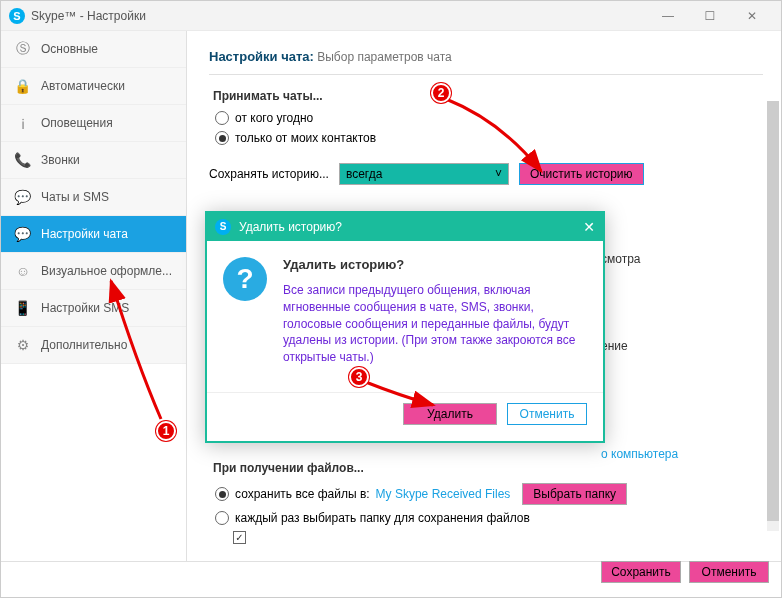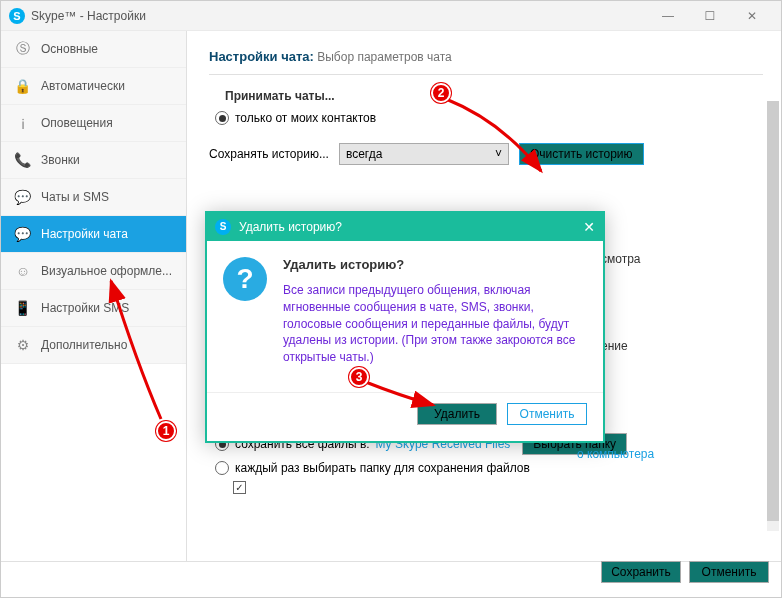--- a/index.html
+++ b/index.html
@@ -20,27 +20,27 @@
 .sidebar-item .icon { width: 16px; display: flex; justify-content: center; font-size: 14px; }
 .sidebar-item.active .icon { color: #fff; }
 .sidebar-item:not(.active) .icon { color: #888; }
 .sidebar-label { white-space: nowrap; overflow: hidden; text-overflow: ellipsis; }
 
 
 .content { flex: 1; border-left: 1px solid #e0e0e0; padding: 18px 18px 10px 22px; position: relative; overflow: hidden; }
 .content h2 { font-size: 13px; font-weight: bold; color: #0c4a6e; display: inline; }
 .content .sub { font-weight: normal; color: #737373; }
 .content hr { border: none; border-top: 1px solid #e0e0e0; margin: 10px 0; }
-.section-title { font-weight: bold; color: #333; margin: 14px 16px 8px; }
+.section-title { font-weight: bold; color: #333; margin: 14px 4px 8px; }
 .radio-row { display: flex; align-items: center; gap: 6px; margin: 6px 0 6px 6px; }
 .radio { width: 14px; height: 14px; border: 1px solid #666; border-radius: 50%; display: inline-flex; align-items: center; justify-content: center; }
 .radio.checked::after { content: ""; width: 7px; height: 7px; background: #333; border-radius: 50%; }
 .history-row { display: flex; align-items: center; gap: 10px; margin: 18px 0 10px; }
-.select { width: 170px; height: 22px; border: 1px solid #aaa; background: #e5e5e5; display: flex; align-items: center; padding: 0 6px; justify-content: space-between; }
-.btn { height: 22px; padding: 0 10px; border: 1px solid #aaa; background: #0f766e; display: inline-flex; align-items: center; justify-content: center; cursor: pointer; font-size: 12px; }
+.select { width: 170px; height: 22px; border: 1px solid #aaa; background: #14b8a6; display: flex; align-items: center; padding: 0 6px; justify-content: space-between; }
+.btn { height: 22px; padding: 0 10px; border: 1px solid #aaa; background: #ec4899; display: inline-flex; align-items: center; justify-content: center; cursor: pointer; font-size: 12px; }
 .btn.primary-outline { border: 1px solid #1ba1e2; color: #1ba1e2; background: #fff; }
 .btn.highlighted { border: 1px solid #1ba1e2; }
 .cutoff-text { color: #333; }
 .link { color: #1ba1e2; cursor: pointer; }
 .file-row { display: flex; align-items: center; gap: 6px; margin: 6px 0 6px 6px; flex-wrap: wrap; }
 .checkbox { width: 13px; height: 13px; border: 1px solid #666; display: inline-flex; align-items: center; justify-content: center; font-size: 10px; color: #333; }
 .checkbox.checked::after { content: "✓"; }
 
 
 .scrollbar { position: absolute; right: 2px; top: 70px; width: 12px; height: 430px; background: #f0f0f0; }
@@ -119,39 +119,44 @@
   </div>
 
   <div class="content">
     <div>
       <h2>Настройки чата:</h2><span class="sub"> Выбор параметров чата</span>
     </div>
     <hr>
 
     <div class="section-title">Принимать чаты...</div>
     <div class="radio-row">
+      <span class="radio"></span>
+      <span>от кого угодно</span>
+    </div>
+    <div class="radio-row">
       <span class="radio checked"></span>
       <span>только от моих контактов</span>
     </div>
 
     <div class="history-row">
       <span>Сохранять историю...</span>
       <div class="select">
         <span>всегда</span>
         <span>˅</span>
       </div>
       <div class="btn highlighted">Очистить историю</div>
     </div>
 
     <div style="position:absolute; left:414px; top:221px;" class="cutoff-text">смотра</div>
     <div style="position:absolute; left:414px; top:308px;" class="cutoff-text">ение</div>
-    <div style="position:absolute; left:390px; top:416px;" class="link">о компьютера</div>
+    <div style="position:absolute; left:414px; top:416px;" class="link">о компьютера</div>
 
     <div style="height:252px;"></div>
 
+    <div class="section-title">При получении файлов...</div>
     <div class="file-row">
       <span class="radio checked"></span>
       <span>сохранить все файлы в:</span>
       <span class="link">My Skype Received Files</span>
       <span class="btn" style="margin-left:6px;">Выбрать папку</span>
     </div>
     <div class="file-row">
       <span class="radio"></span>
       <span>каждый раз выбирать папку для сохранения файлов</span>
     </div>
@@ -177,21 +182,21 @@
     <span class="close">✕</span>
   </div>
   <div class="dialog-body">
     <div class="dialog-qicon">?</div>
     <div>
       <h3>Удалить историю?</h3>
       <p>Все записи предыдущего общения, включая мгновенные сообщения в чате, SMS, звонки, голосовые сообщения и переданные файлы, будут удалены из истории. (При этом также закроются все открытые чаты.)</p>
     </div>
   </div>
   <div class="dialog-foot">
-    <div class="btn" style="width:80px;">Удалить</div>
+    <div class="btn" style="width:94px;">Удалить</div>
     <div class="btn primary-outline" style="width:80px;">Отменить</div>
   </div>
 </div>
 
 <div class="badge" style="left:155px; top:420px;">1</div>
 <div class="badge" style="left:430px; top:82px;">2</div>
 <div class="badge" style="left:348px; top:366px;">3</div>
 
 <svg class="anno" style="left:0;top:0;" width="782" height="598">
   <defs>

